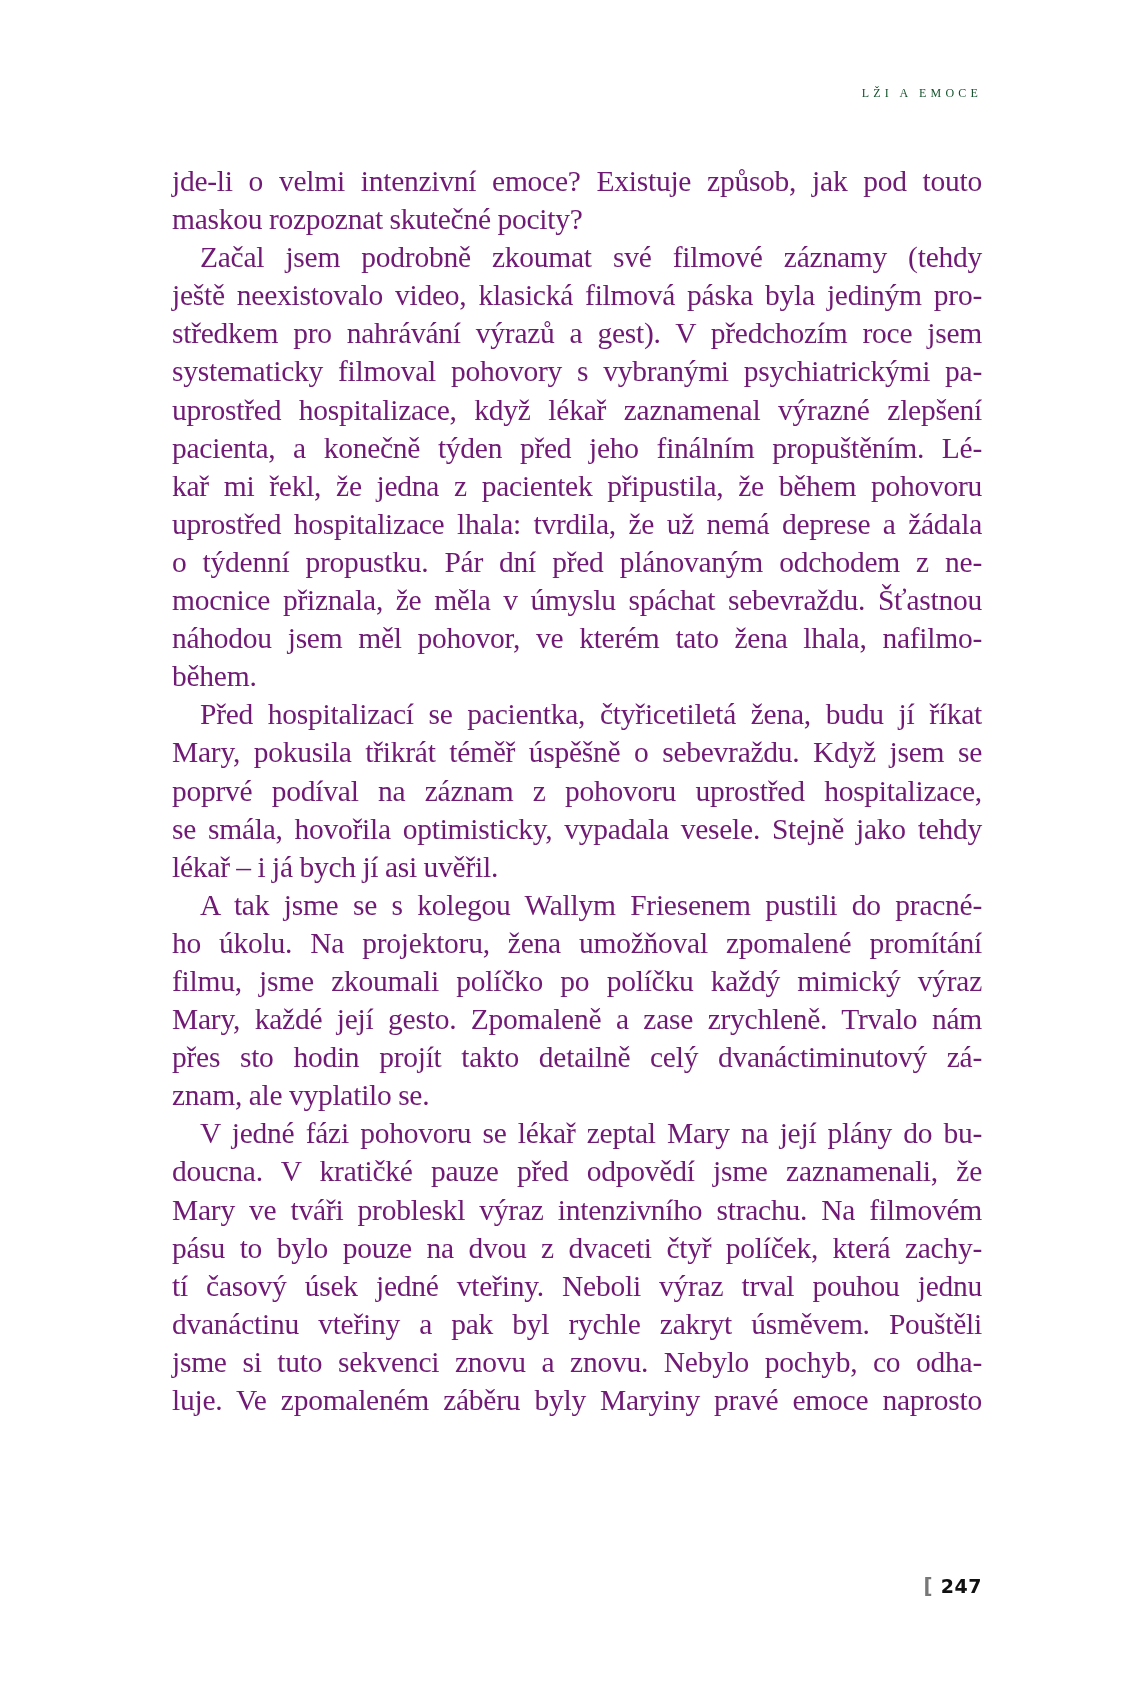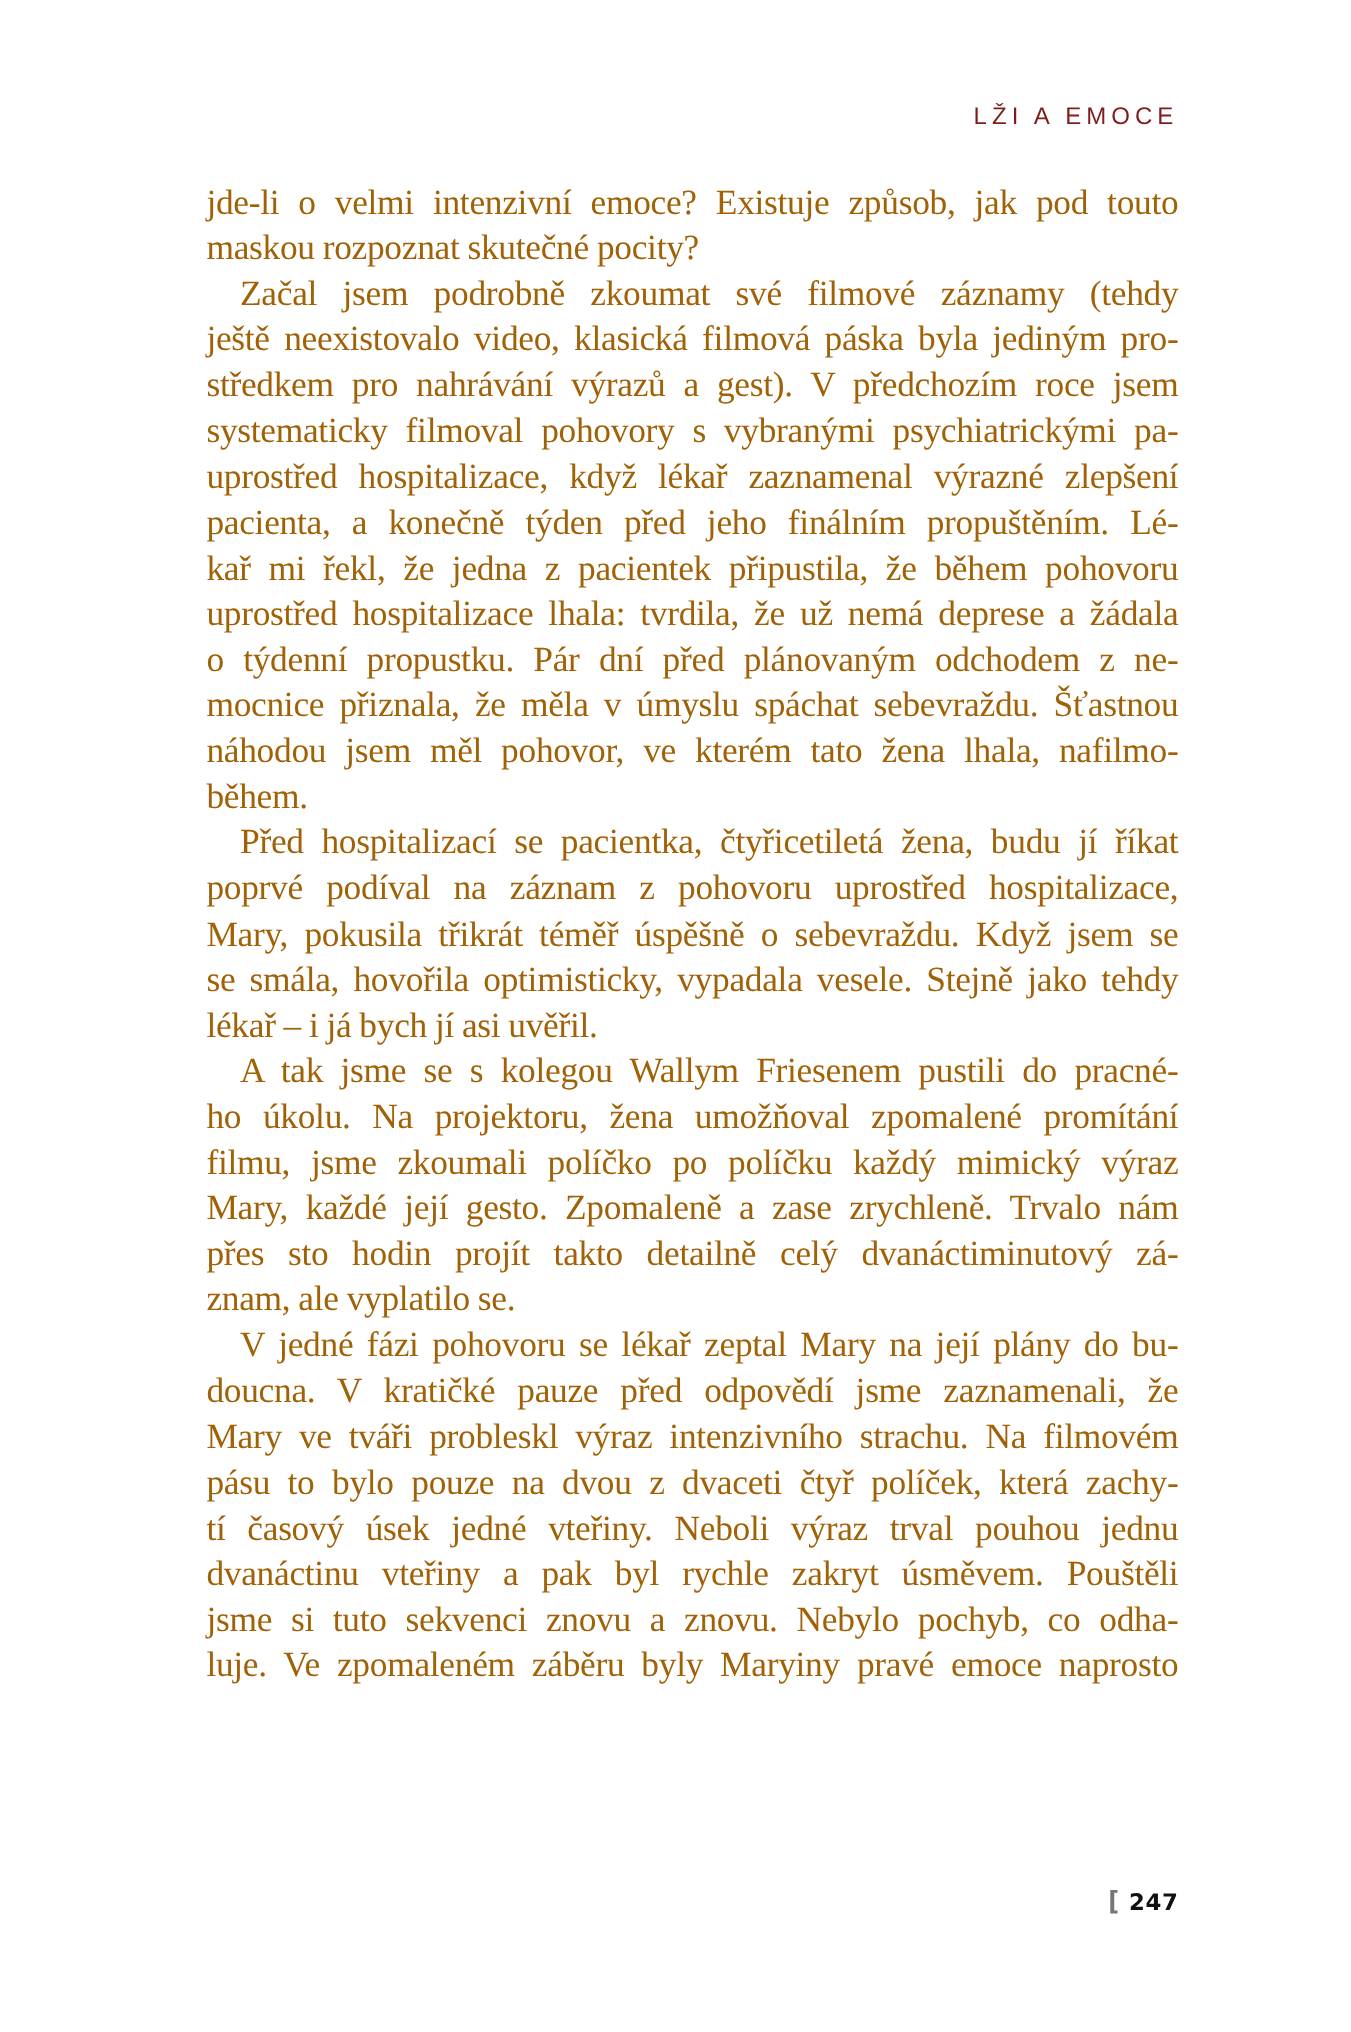--- a/index.html
+++ b/index.html
@@ -10,35 +10,35 @@
     body {
       width: 1126px;
       height: 1693px;
       position: relative;
       overflow: hidden;
     }
     .running-head {
       position: absolute;
       top: 86px;
       right: 144px;
-      font-family: Liberation Sans, sans-serif;
-      font-size: 20px;
+      font-family: Liberation Serif, serif;
+      font-size: 12px;
       letter-spacing: 4.2px;
-      color: #7f1d1d;
+      color: #14532d;
       margin: 0;
     }
     .body-text {
       position: absolute;
-      top: 150px;
+      top: 162px;
       left: 172px;
       width: 810px;
       font-family: "Liberation Serif", serif;
       font-size: 29.5px;
       line-height: 38.1px;
-      color: #a16207;
+      color: #701a75;
       text-align: justify;
       hyphens: manual;
       letter-spacing: -0.25px;
       word-spacing: -0.5px;
     }
     .line {
       display: block;
       text-align: justify;
       text-align-last: justify;
       white-space: nowrap;
@@ -92,22 +92,22 @@
       <span class="line">pacienta, a konečně týden před jeho finálním propuštěním. Lé-</span>
       <span class="line">kař mi řekl, že jedna z pacientek připustila, že během pohovoru</span>
       <span class="line">uprostřed hospitalizace lhala: tvrdila, že už nemá deprese a žádala</span>
       <span class="line">o týdenní propustku. Pár dní před plánovaným odchodem z ne-</span>
       <span class="line">mocnice přiznala, že měla v úmyslu spáchat sebevraždu. Šťastnou</span>
       <span class="line">náhodou jsem měl pohovor, ve kterém tato žena lhala, nafilmo-</span>
       <span class="line last">během.</span>
     </div>
   <div class="paragraph">
       <span class="line indent">Před hospitalizací se pacientka, čtyřicetiletá žena, budu jí říkat</span>
+      <span class="line">Mary, pokusila třikrát téměř úspěšně o sebevraždu. Když jsem se</span>
       <span class="line">poprvé podíval na záznam z pohovoru uprostřed hospitalizace,</span>
-      <span class="line">Mary, pokusila třikrát téměř úspěšně o sebevraždu. Když jsem se</span>
       <span class="line">se smála, hovořila optimisticky, vypadala vesele. Stejně jako tehdy</span>
       <span class="line last">lékař – i já bych jí asi uvěřil.</span>
     </div>
   <div class="paragraph">
       <span class="line indent">A tak jsme se s kolegou Wallym Friesenem pustili do pracné-</span>
       <span class="line">ho úkolu. Na projektoru, žena umožňoval zpomalené promítání</span>
       <span class="line">filmu, jsme zkoumali políčko po políčku každý mimický výraz</span>
       <span class="line">Mary, každé její gesto. Zpomaleně a zase zrychleně. Trvalo nám</span>
       <span class="line">přes sto hodin projít takto detailně celý dvanáctiminutový zá-</span>
       <span class="line last">znam, ale vyplatilo se.</span>

